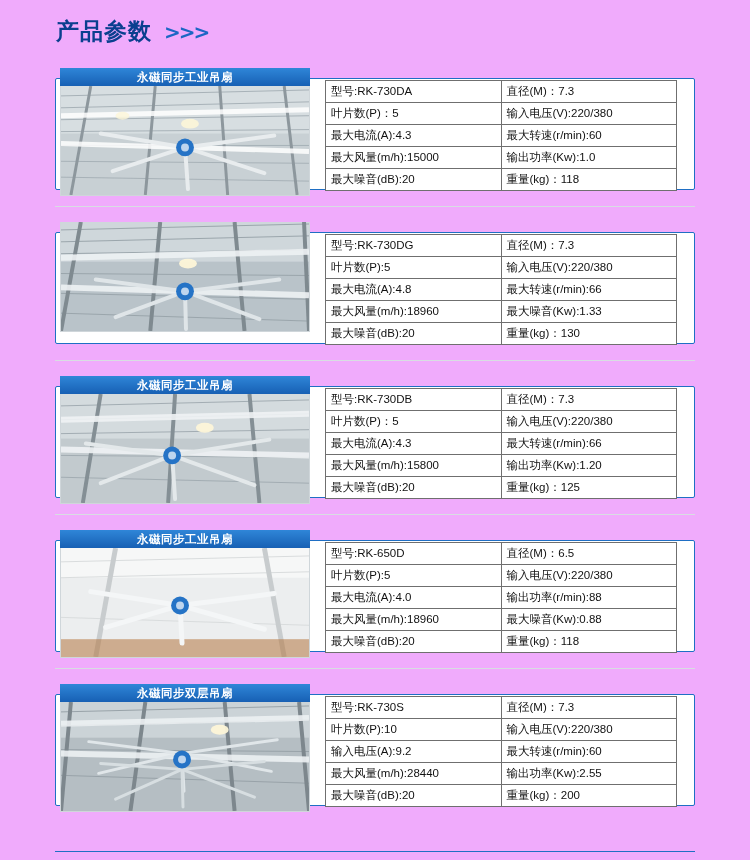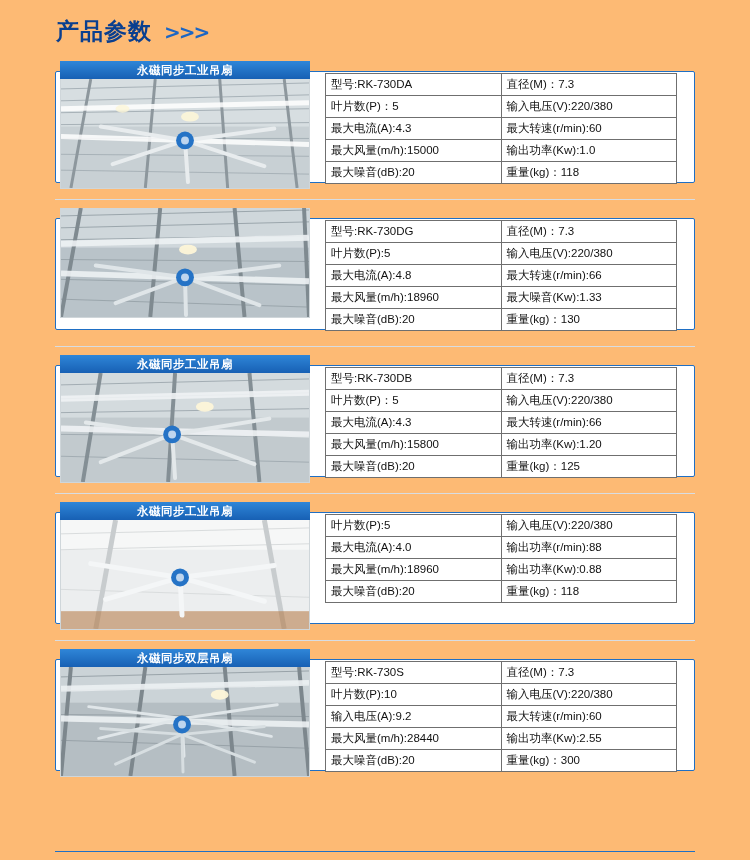--- a/index.html
+++ b/index.html
@@ -9,21 +9,21 @@
     width: 750px;
     height: 860px;
     background: #ffffff;
     font-family: "DejaVu Sans", "Liberation Sans", sans-serif;
   }
   .page {
     position: relative;
     width: 750px;
     height: 860px;
     overflow: hidden;
-    background: #fdba74;
+    background: #f0abfc;
   }
 
   
   .page-header {
     display: flex;
     align-items: center;
     padding: 16px 0 6px 56px;
   }
   .page-title {
     font-size: 23px;
@@ -36,21 +36,21 @@
     margin-left: 12px;
     font-size: 20px;
     font-weight: bold;
     color: #1c66c4;
     letter-spacing: -2px;
   }
 
   
   .product-block {
     position: relative;
-    margin: 8px auto 10px auto;
+    margin: 15px auto 10px auto;
     width: 640px;
     height: 128px;
   }
   .block-frame {
     position: absolute;
     left: 0;
     top: 10px;
     width: 640px;
     height: 112px;
     border: 1px solid #1f6fc4;
@@ -359,30 +359,34 @@
             <line x1="120" y1="58" x2="122" y2="96"></line>
           </g>
           <circle cx="120" cy="58" r="9" fill="#2573c6"></circle>
           <circle cx="120" cy="58" r="4" fill="#ffffff" opacity="0.7"></circle>
         </svg>
       </div>
     </div>
     <table class="spec-table">
       <tbody>
         <tr>
+            <td class="col-l">型号:RK-650D</td>
+            <td class="col-r">直径(M)：6.5</td>
+          </tr>
+        <tr>
             <td class="col-l">叶片数(P):5</td>
             <td class="col-r">输入电压(V):220/380</td>
           </tr>
         <tr>
             <td class="col-l">最大电流(A):4.0</td>
             <td class="col-r">输出功率(r/min):88</td>
           </tr>
         <tr>
             <td class="col-l">最大风量(m/h):18960</td>
-            <td class="col-r">输出功率(Kw):0.88</td>
+            <td class="col-r">最大噪音(Kw):0.88</td>
           </tr>
         <tr>
             <td class="col-l">最大噪音(dB):20</td>
             <td class="col-r">重量(kg)：118</td>
           </tr>
       </tbody>
     </table>
   </div>
   <div class="divider"></div>
 
@@ -443,20 +447,20 @@
         <tr>
             <td class="col-l">输入电压(A):9.2</td>
             <td class="col-r">最大转速(r/min):60</td>
           </tr>
         <tr>
             <td class="col-l">最大风量(m/h):28440</td>
             <td class="col-r">输出功率(Kw):2.55</td>
           </tr>
         <tr>
             <td class="col-l">最大噪音(dB):20</td>
-            <td class="col-r">重量(kg)：300</td>
+            <td class="col-r">重量(kg)：200</td>
           </tr>
       </tbody>
     </table>
   </div>
 
   <div class="bottom-rule"></div>
 </div>
 
 </body></html>

